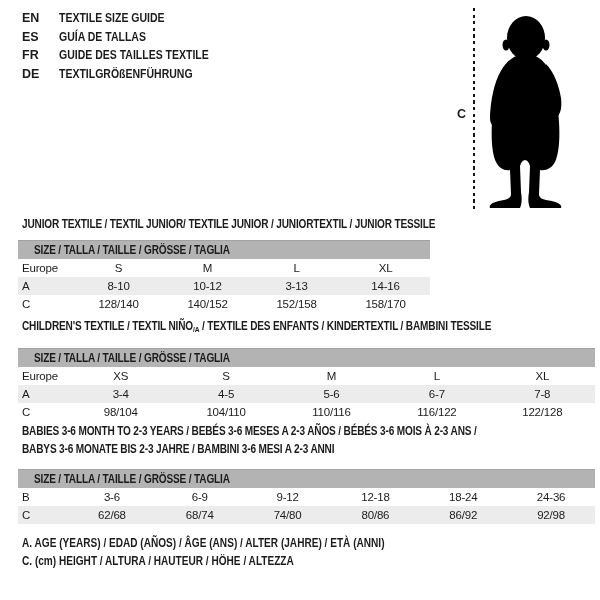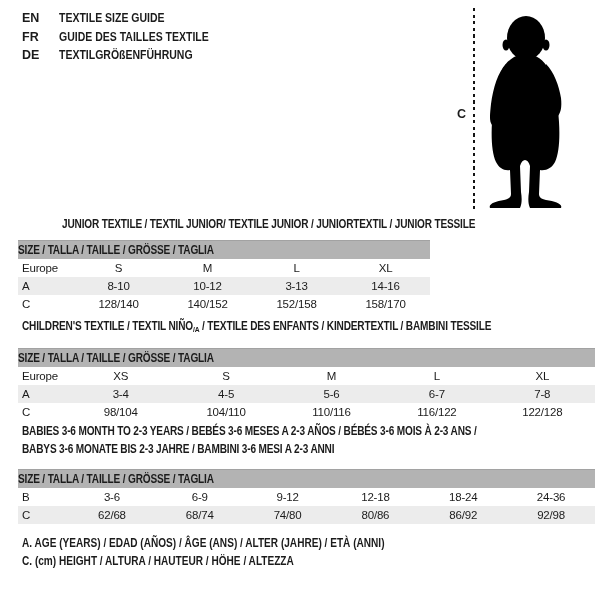--- a/index.html
+++ b/index.html
@@ -34,39 +34,43 @@
   table.size-table {
     position:absolute; left:18px; border-collapse:collapse; table-layout:fixed;
     font-size:11.5px; letter-spacing:-0.2px; color:#1b1b1b;
   }
   .t1 { top:240px; width:412px; }
   .t2 { top:348px; width:577px; }
   .t3 { top:469px; width:577px; }
   th.size-head {
     background:#b3b3b3; border-top:1px solid #a2a2a2;
     text-align:left; font-weight:bold; font-size:12px;
-    height:18px; padding:0 0 0 0;
+    height:18px; padding:0 0 0 16px;
   }
   td { height:18px; padding:0; text-align:center; font-weight:normal; }
   td.row-label { text-align:left; padding-left:4px; }
   tr.stripe { background:#ececec; }
 
   
   .footnotes { position:absolute; left:22px; top:536px; font-weight:bold; font-size:12px; }
   .footnote { height:18.4px; white-space:nowrap; }
 </style>
 </head>
 <body>
 
 <div class="page">
 
   <div class="lang-block">
     <div class="lang-row">
       <span class="lang-code">EN</span>
       <span class="lang-title"><span class="cond">TEXTILE SIZE GUIDE</span></span>
+    </div>
+    <div class="lang-row">
+      <span class="lang-code">ES</span>
+      <span class="lang-title"><span class="cond">GUÍA DE TALLAS</span></span>
     </div>
     <div class="lang-row">
       <span class="lang-code">FR</span>
       <span class="lang-title"><span class="cond">GUIDE DES TAILLES TEXTILE</span></span>
     </div>
     <div class="lang-row">
       <span class="lang-code">DE</span>
       <span class="lang-title"><span class="cond">TEXTILGRÖßENFÜHRUNG</span></span>
     </div>
   </div>
@@ -77,21 +81,21 @@
     <g fill="#000000">
       <ellipse cx="42" cy="30" rx="19" ry="22"></ellipse>
       <ellipse cx="22" cy="37" rx="3.5" ry="5.5"></ellipse>
       <ellipse cx="62" cy="37" rx="3.5" ry="5.5"></ellipse>
       <path d="M42,46 C52,46 60,52 65,62 C70,74 74,95 75,114 C76,130 75,146 71,154 C68,160 62,163 56,162 L55,186 C55,189 57,191 62,192 C71,193 79,196 77,200 L46,200 C44,196 44,190 45,184 L46,158 C44,150 38,150 36,158 L37,184 C38,190 38,196 36,200 L6,200 C4,196 12,193 20,192 C25,191 27,189 27,186 L26,162 C20,163 15,160 12,154 C8,146 7,130 8,114 C9,95 13,74 18,62 C23,52 32,46 42,46 Z"></path>
       <path d="M22,56 C14,64 9,80 7,96 C6,106 5,113 8,117 C11,120 15,118 15,111 C16,98 19,80 26,66 Z"></path>
       <path d="M62,56 C70,64 75,78 77,90 C78,99 77,106 72,110 C68,113 64,110 65,103 C67,91 66,76 59,64 Z"></path>
     </g>
   </svg>
 
-  <div class="section-title" style="top:217px;margin-left:40px;"><span class="cond">JUNIOR TEXTILE / TEXTIL JUNIOR/ TEXTILE JUNIOR / JUNIORTEXTIL / JUNIOR TESSILE</span></div>
+  <div class="section-title" style="top:217px;"><span class="cond">JUNIOR TEXTILE / TEXTIL JUNIOR/ TEXTILE JUNIOR / JUNIORTEXTIL / JUNIOR TESSILE</span></div>
   <table class="size-table t1">
     <colgroup>
         <col style="width:56px">
         <col>
         <col>
         <col>
         <col>
       </colgroup>
     <thead>
       <tr>

